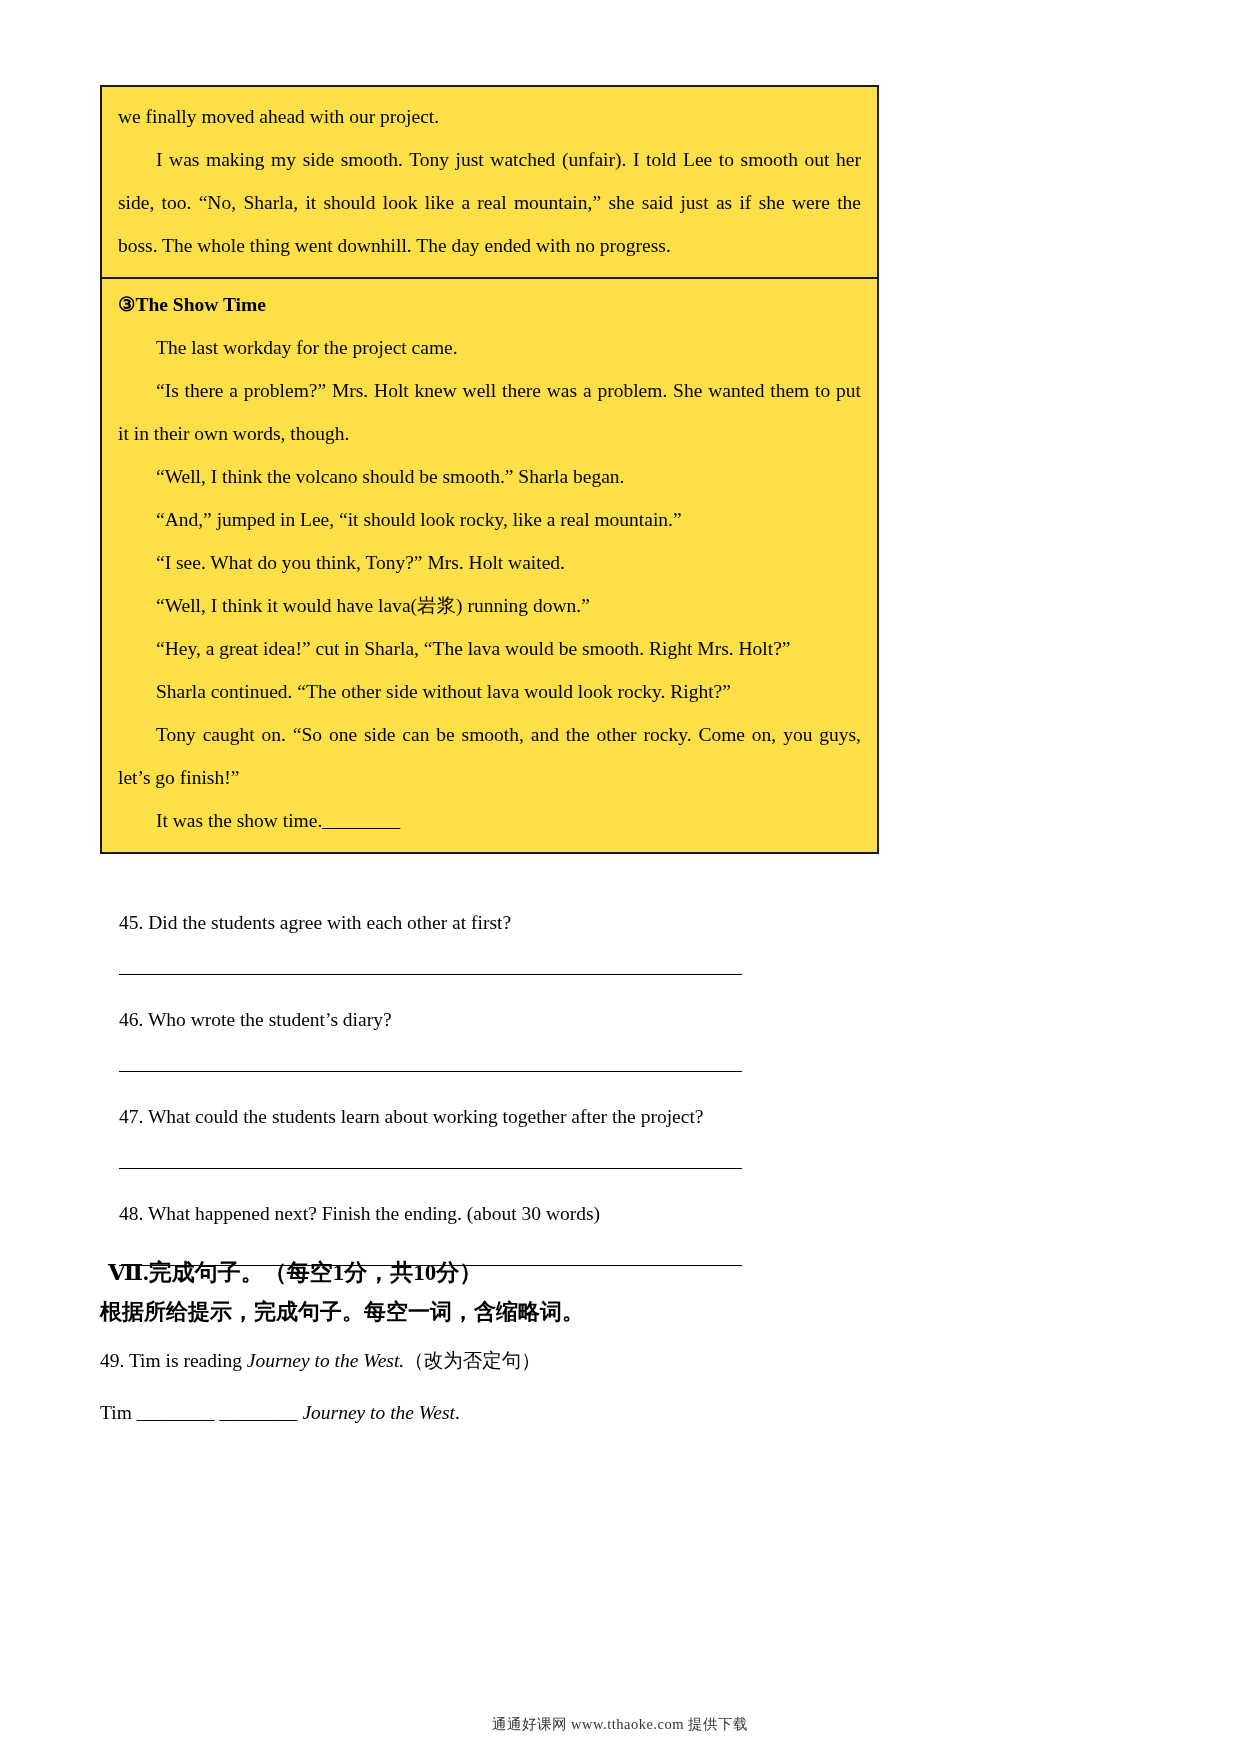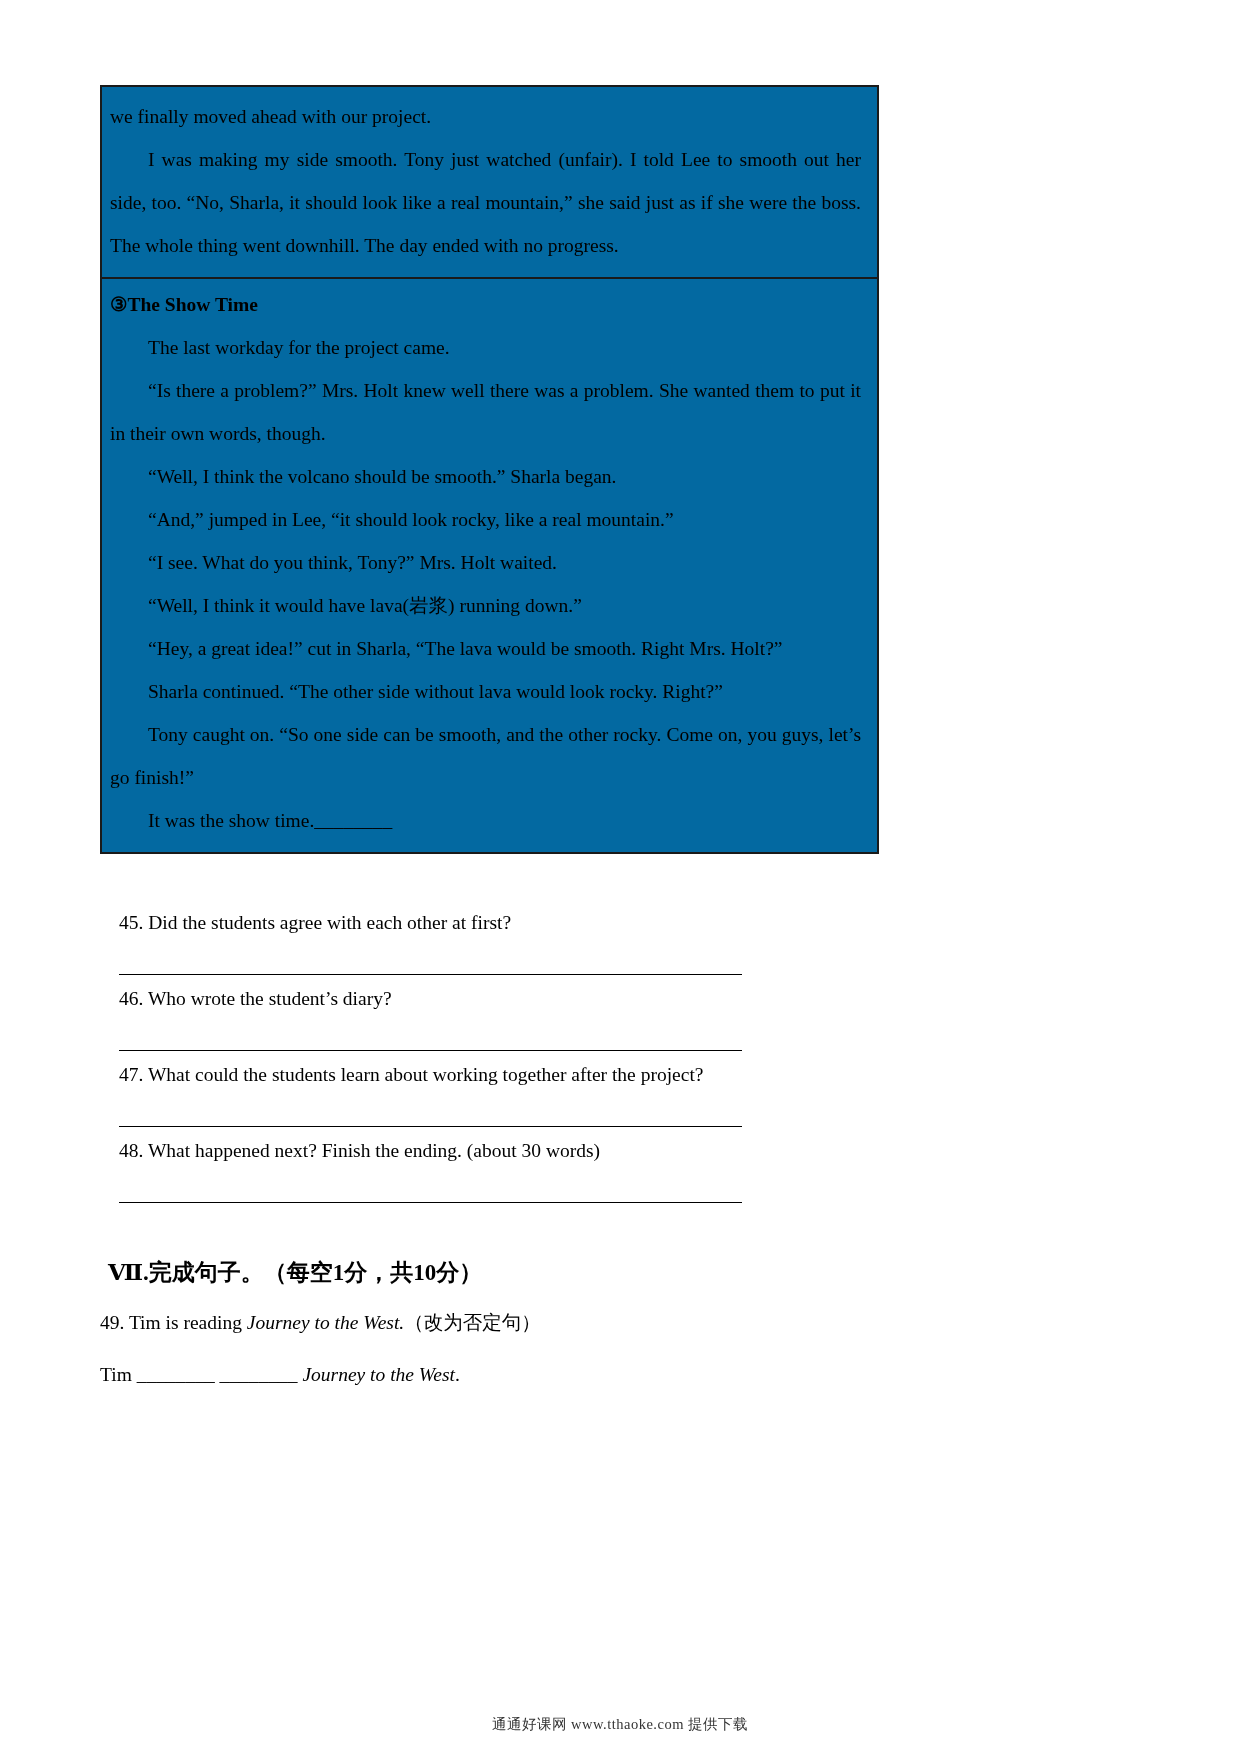--- a/index.html
+++ b/index.html
@@ -9,32 +9,32 @@
     width: 1240px;
     height: 1754px;
     background: #ffffff;
     font-family: "Liberation Serif", "DejaVu Serif", serif;
     color: #000;
     overflow: hidden;
   }
 
   
   .passage { position: absolute; left: 100px; top: 85px; width: 779px; }
-  .pbox { border: 2px solid #1a1a1a; padding: 8px 16px 10px 8px; background: #0369a1; }
+  .pbox { border: 2px solid #1a1a1a; padding: 8px 16px 10px 16px; background: #fde047; }
   .pbox.second { border-top: none; padding-top: 4px; }
   .pbox p { margin: 0; font-size: 19.5px; line-height: 43px; text-align: justify; }
   .indent { text-indent: 38px; }
   .box-title { text-align: right; font-weight: bold; text-indent: 0 !important; }
 
   
   .questions { position: absolute; left: 119px; top: 910px; width: 625px; }
   .questions p { margin: 0; font-size: 19.5px; line-height: 26px; }
   .questions p + .blank { margin-top: 38px; }
   .blank { width: 623px; height: 0; border-bottom: 1.6px solid #000; }
-  .blank + p { margin-top: 11px; }
+  .blank + p { margin-top: 32px; }
 
   
   .section7 { position: absolute; left: 100px; top: 1250px; width: 700px; }
   .s7-heading { margin: 8px; font-size: 23px; font-weight: bold; line-height: 30px; }
   .s7-subheading { margin: 10px 0 0 0; font-size: 22px; font-weight: bold; line-height: 28px; }
   .s7-q { margin: 22px 0 0 0; font-size: 19.5px; line-height: 26px; }
   .s7-answer { margin: 26px 0 0 0; font-size: 19.5px; line-height: 26px; }
   .italic { font-style: italic; }
 
   
@@ -86,19 +86,20 @@
 
     <p>47. What could the students learn about working together after the project?</p>
     <div class="blank"></div>
 
     <p>48. What happened next? Finish the ending. (about 30 words)</p>
     <div class="blank"></div>
   </div>
 
   <div class="section7">
     <p class="s7-heading">Ⅶ.完成句子。（每空1分，共10分）</p>
+    <p class="s7-subheading">根据所给提示，完成句子。每空一词，含缩略词。</p>
     <p class="s7-q"><span>49. Tim is reading </span><span class="italic">Journey to the West.</span><span>（改为否定句）</span></p>
     <p class="s7-answer"><span>Tim ________ ________ </span><span class="italic">Journey to the West</span><span>.</span></p>
   </div>
 
   <div class="footer">通通好课网  www.tthaoke.com 提供下载</div>
 
 </div>
 
 </body></html>

